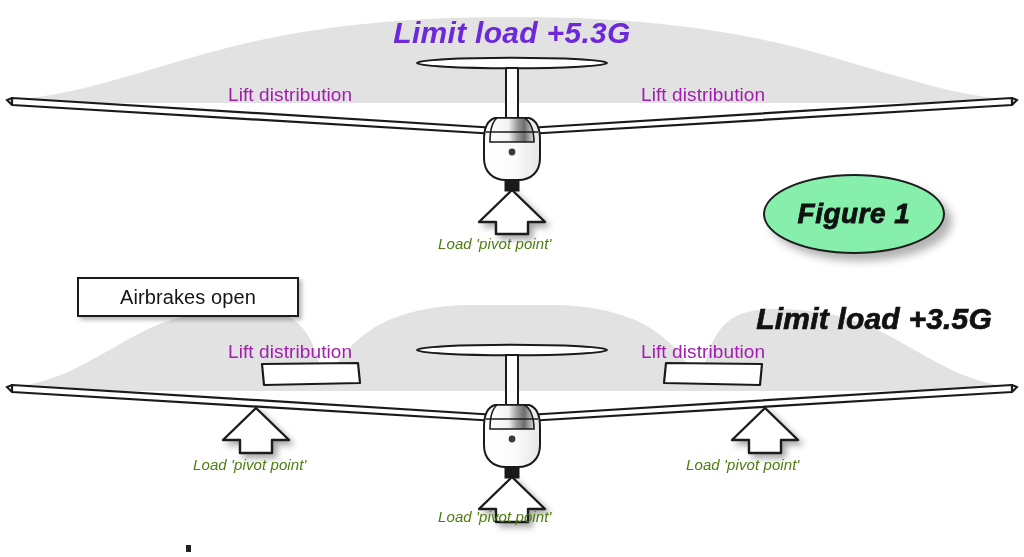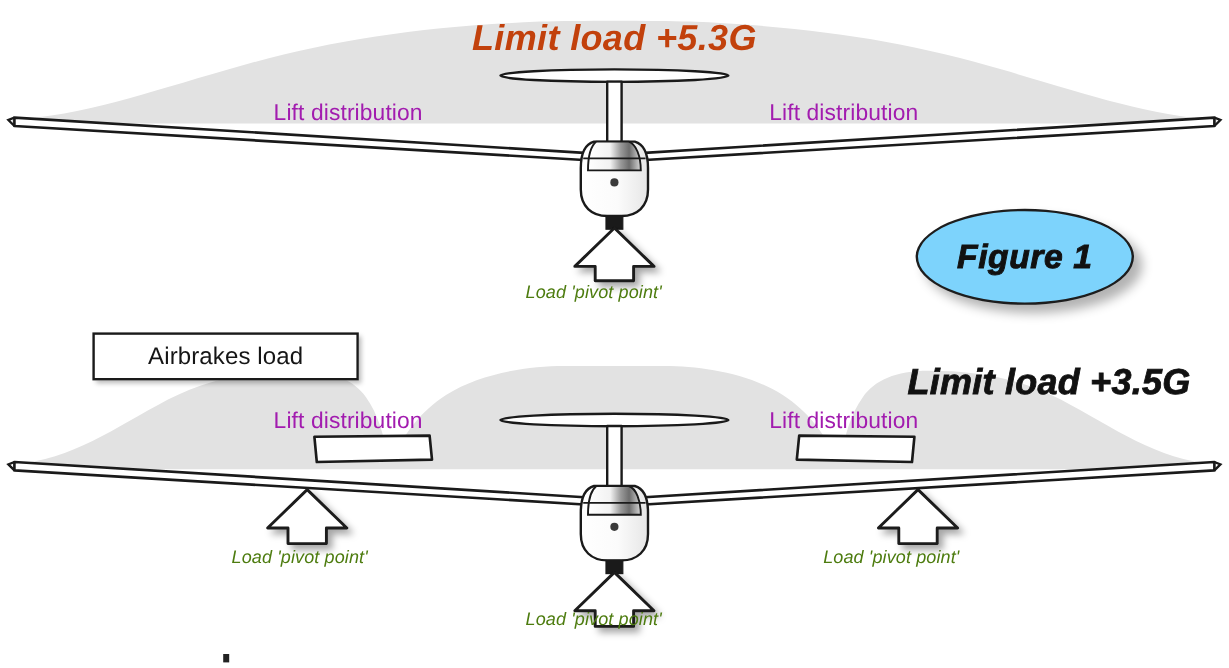--- a/index.html
+++ b/index.html
@@ -5,41 +5,41 @@
   html,body{margin:0;padding:0;background:#ffffff;}
   body{font-family:"Liberation Sans", sans-serif;}
   #stage{position:relative;width:1024px;height:557px;background:#ffffff;overflow:hidden;}
   #stage svg{position:absolute;left:0;top:0;}
 
   .lbl{position:absolute;white-space:nowrap;color:#111111;}
 
   
   .heading-top{
     font-size:30px;font-weight:bold;font-style:italic;
-    letter-spacing:0.3px;color:#c2410c;
+    letter-spacing:0.3px;color:#6d28d9;
   }
   .heading-bottom{
     font-size:30px;font-weight:bold;font-style:italic;
     letter-spacing:0.2px;color:#111111;
     -webkit-text-stroke:0.7px #111111;
   }
 
   .lift-lbl{font-size:19px;color:#a21caf;letter-spacing:0.1px;}
 
   .pivot-lbl{font-size:15px;font-style:italic;color:#4d7c0f;letter-spacing:0.1px;}
 
   .brake-box{
     position:absolute;background:#ffffff;border:2px solid #1a1a1a;
     font-size:20px;color:#151515;letter-spacing:0.1px;
     display:flex;align-items:center;justify-content:center;
     box-shadow:3px 3px 4px rgba(0,0,0,0.28);
   }
 
   .figure-ellipse{
-    position:absolute;background:#7dd3fc;border:2px solid #1d1d1d;
+    position:absolute;background:#86efac;border:2px solid #1d1d1d;
     border-radius:50%;
     display:flex;align-items:center;justify-content:center;
     box-shadow:7px 7px 9px rgba(0,0,0,0.30);
   }
   .figure-ellipse span{
     font-size:28px;font-weight:bold;font-style:italic;color:#111111;
     -webkit-text-stroke:0.8px #111111;letter-spacing:0.5px;
   }
 
   .speck{position:absolute;background:#222;}
@@ -192,21 +192,21 @@
   <div class="lbl lift-lbl" style="left:641px;top:84px;">Lift distribution</div>
 
 
   <div class="lbl pivot-lbl" style="left:438px;top:235px;">Load 'pivot point'</div>
 
   <div class="figure-ellipse" style="left:763px;top:174px;width:178px;height:76px;">
     <span>Figure 1</span>
   </div>
 
   <div class="brake-box" style="left:77px;top:277px;width:218px;height:36px;">
-    <span>Airbrakes load</span>
+    <span>Airbrakes open</span>
   </div>
 
   <div class="lbl heading-bottom" style="left:0;top:288px;width:992px;text-align:right;margin-top:14px;">Limit load +3.5G</div>
 
   <div class="lbl lift-lbl" style="left:228px;top:341px;">Lift distribution</div>
 
   <div class="lbl lift-lbl" style="left:641px;top:341px;">Lift distribution</div>
 
   <div class="lbl pivot-lbl" style="left:193px;top:456px;">Load 'pivot point'</div>
 

